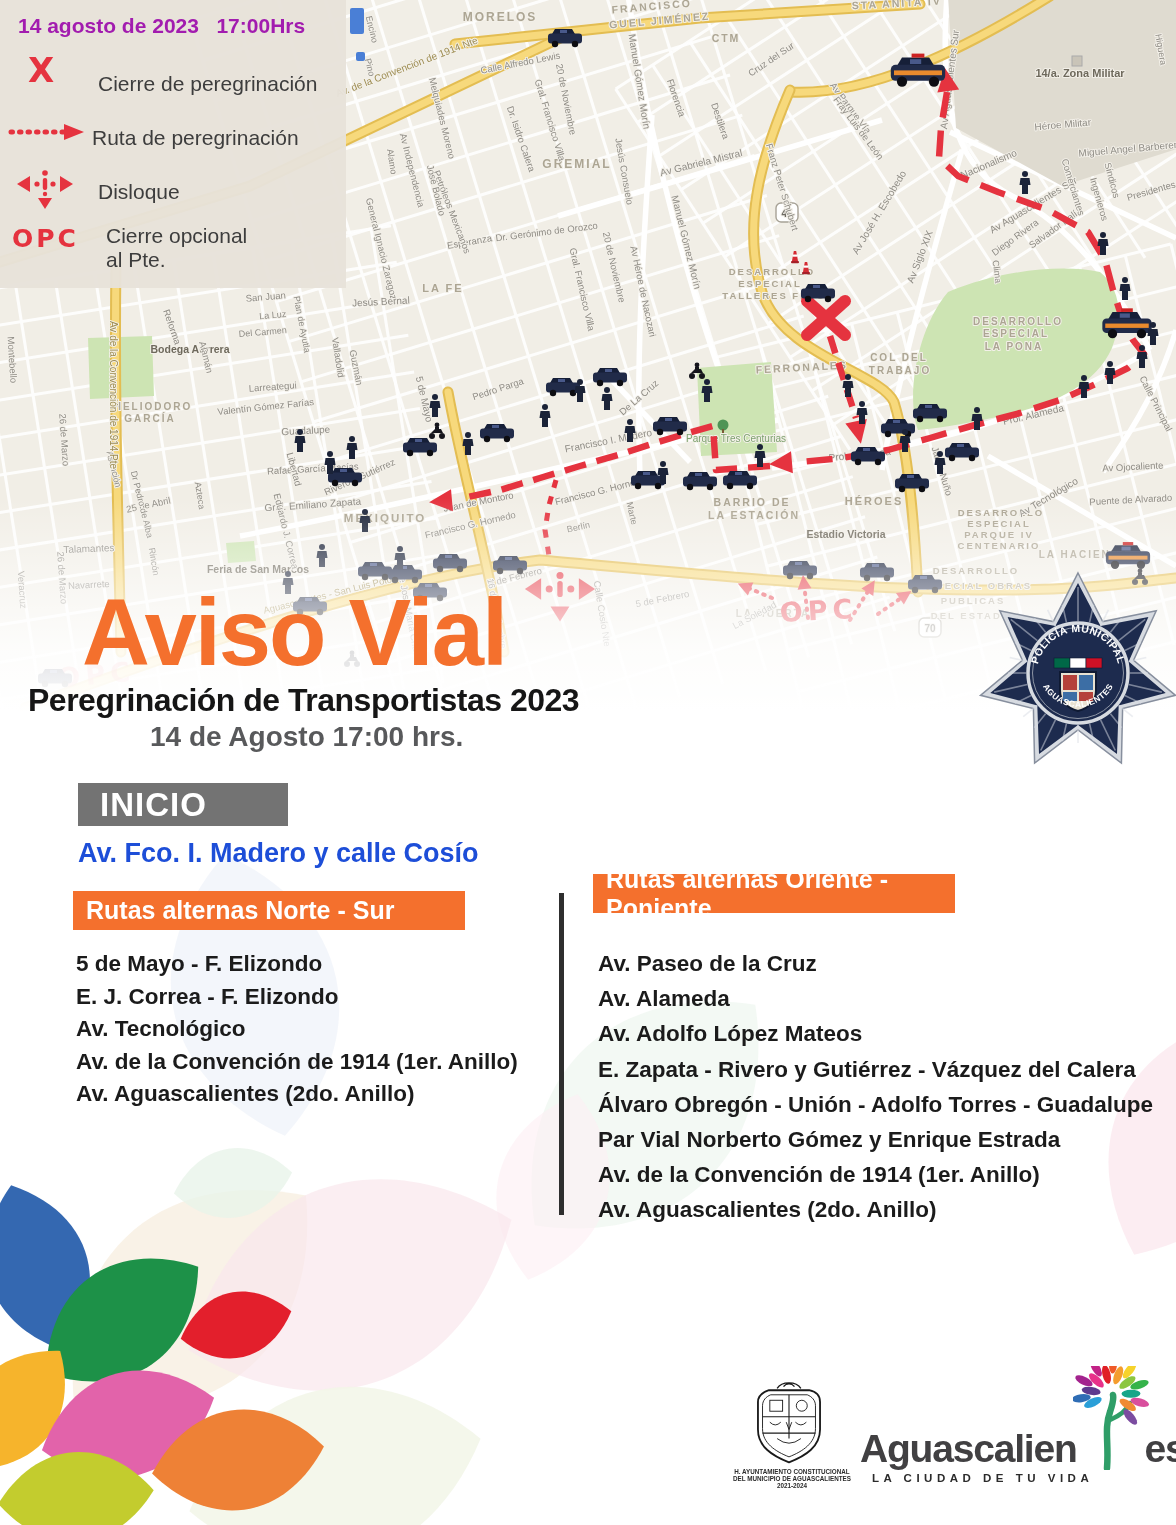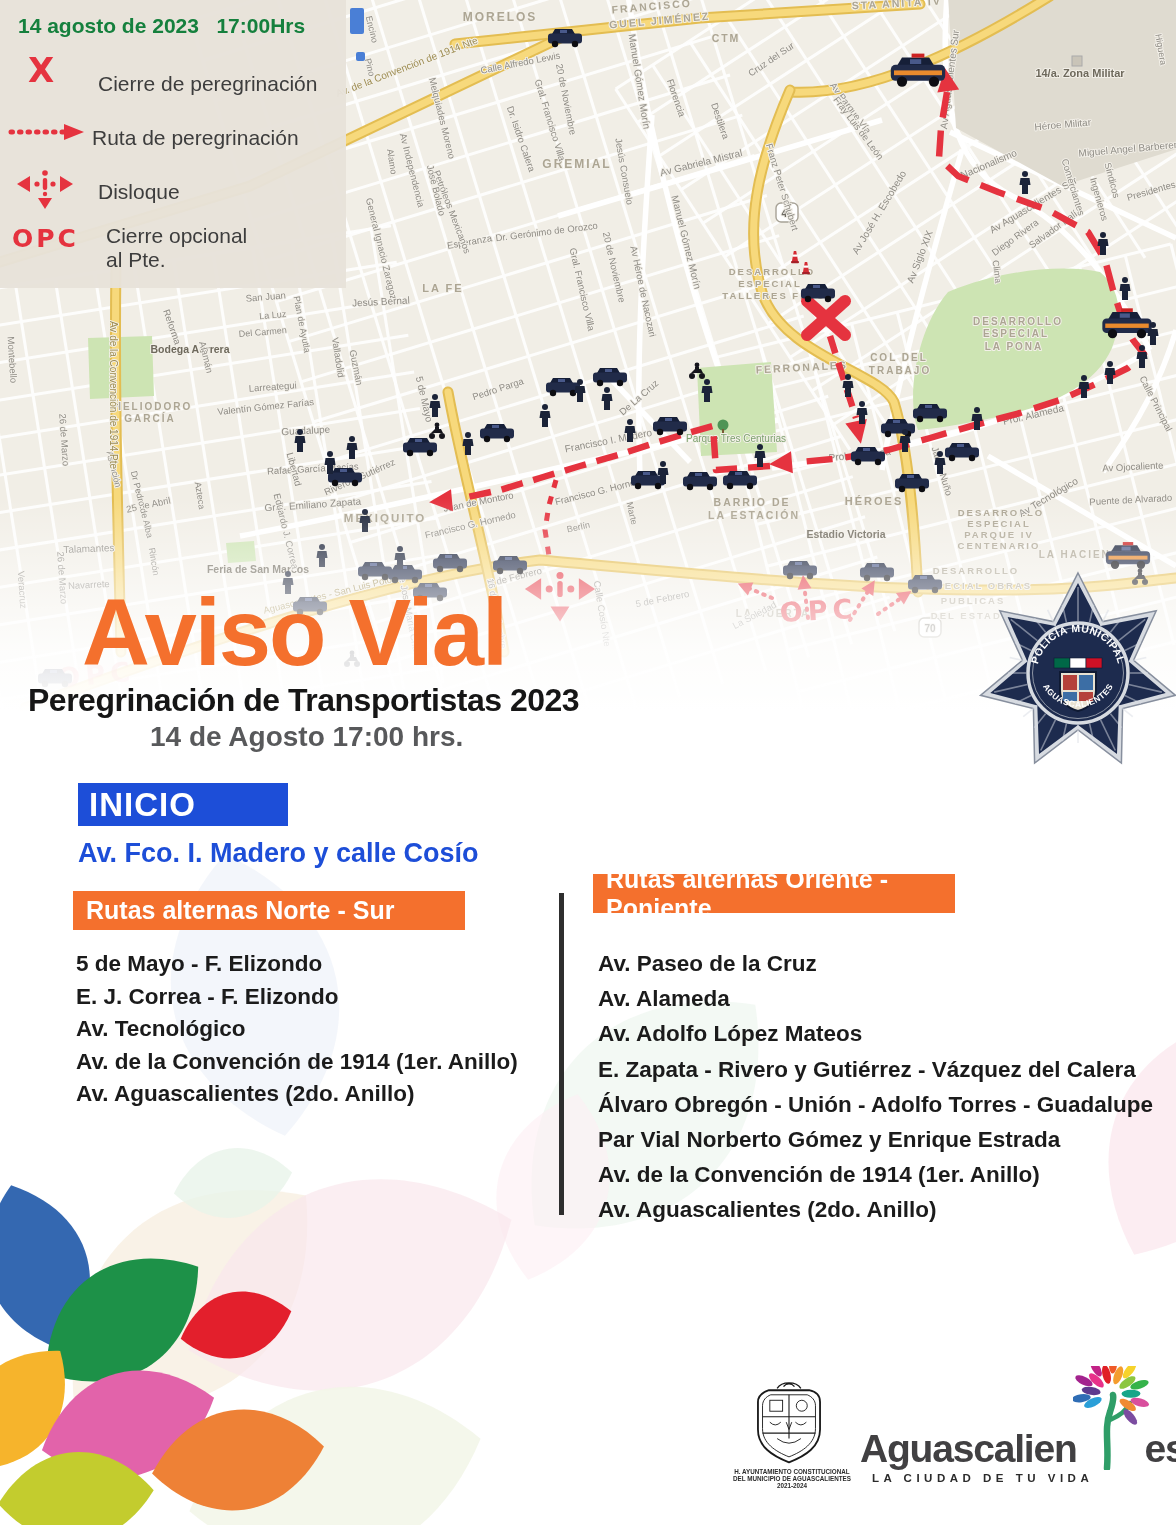--- a/index.html
+++ b/index.html
@@ -8,35 +8,35 @@
   #petals-svg{position:absolute;left:0;top:0;z-index:0;}
   #map-wrap{position:absolute;left:0;top:0;z-index:1;}
   #map-svg text{font-family:"Liberation Sans",sans-serif;paint-order:stroke;stroke:#f3f0e9;stroke-width:2px;stroke-linejoin:round;}
   .ml-a{fill:#aca593;font-weight:700;letter-spacing:2px;}
   .ml-s{fill:#8f8c85;font-weight:400;}
   .ml-p{fill:#6e695c;font-weight:700;}
   .ml-g{fill:#7ea26f;font-weight:400;}
   .ml-y{fill:#9d8c51;font-weight:400;}
 
   .legend{position:absolute;left:0;top:0;width:346px;height:288px;background:rgba(231,226,218,.96);z-index:3;}
-  .legend .l-date{position:absolute;left:18px;top:14px;font-size:21px;font-weight:700;color:#15803d;white-space:pre;}
+  .legend .l-date{position:absolute;left:18px;top:14px;font-size:21px;font-weight:700;color:#a21caf;white-space:pre;}
   .legend .l-label{position:absolute;font-size:21px;color:#3d3d3d;}
   .lx{position:absolute;left:28px;top:50px;font-size:34px;font-weight:900;color:#e5333f;font-family:"DejaVu Sans",sans-serif;}
   .l-arrow{position:absolute;left:8px;top:122px;}
   .l-dis{position:absolute;left:16px;top:164px;}
   .l-opc{position:absolute;left:12px;top:224px;font-size:25px;font-weight:900;letter-spacing:3px;color:#e5333f;font-family:"DejaVu Sans",sans-serif;}
 
   .hero-title{position:absolute;left:82px;top:586px;font-size:94px;line-height:1;font-weight:800;color:#f4702d;letter-spacing:-2px;z-index:2;}
   .hero-sub{position:absolute;left:28px;top:682px;font-size:32px;font-weight:800;color:#161616;z-index:2;letter-spacing:-.5px;}
   .hero-date{position:absolute;left:150px;top:721px;font-size:28px;font-weight:600;color:#58595b;z-index:2;}
 
   .badge{position:absolute;left:975px;top:570px;z-index:2;}
 
-  .inicio-box{position:absolute;left:78px;top:783px;width:210px;height:43px;background:#1d4ed8;color:#fff;
-    font-size:33px;font-weight:900;letter-spacing:1px;display:flex;align-items:center;padding-left:11px;box-sizing:border-box;z-index:2;}
+  .inicio-box{position:absolute;left:78px;top:783px;width:210px;height:43px;background:#737373;color:#fff;
+    font-size:33px;font-weight:900;letter-spacing:1px;display:flex;align-items:center;padding-left:22px;box-sizing:border-box;z-index:2;}
   .inicio-loc{position:absolute;left:78px;top:838px;font-size:27px;font-weight:600;color:#1d4ed8;z-index:2;}
 
   .col-header{position:absolute;background:#f4702d;color:#fff;font-weight:800;font-size:25px;
     display:flex;align-items:center;padding-left:13px;box-sizing:border-box;height:39px;z-index:2;}
   #ns-header{left:73px;top:891px;width:392px;}
   #ep-header{left:593px;top:874px;width:362px;}
   .route-list{position:absolute;font-weight:700;color:#1b1b1b;z-index:2;}
   #ns-list{left:76px;top:948px;font-size:22.5px;line-height:32.5px;}
   #ep-list{left:598px;top:946px;font-size:22.5px;line-height:35.2px;}
   .divider{position:absolute;left:559px;top:893px;width:5px;height:322px;background:#2e2e2e;z-index:2;}

